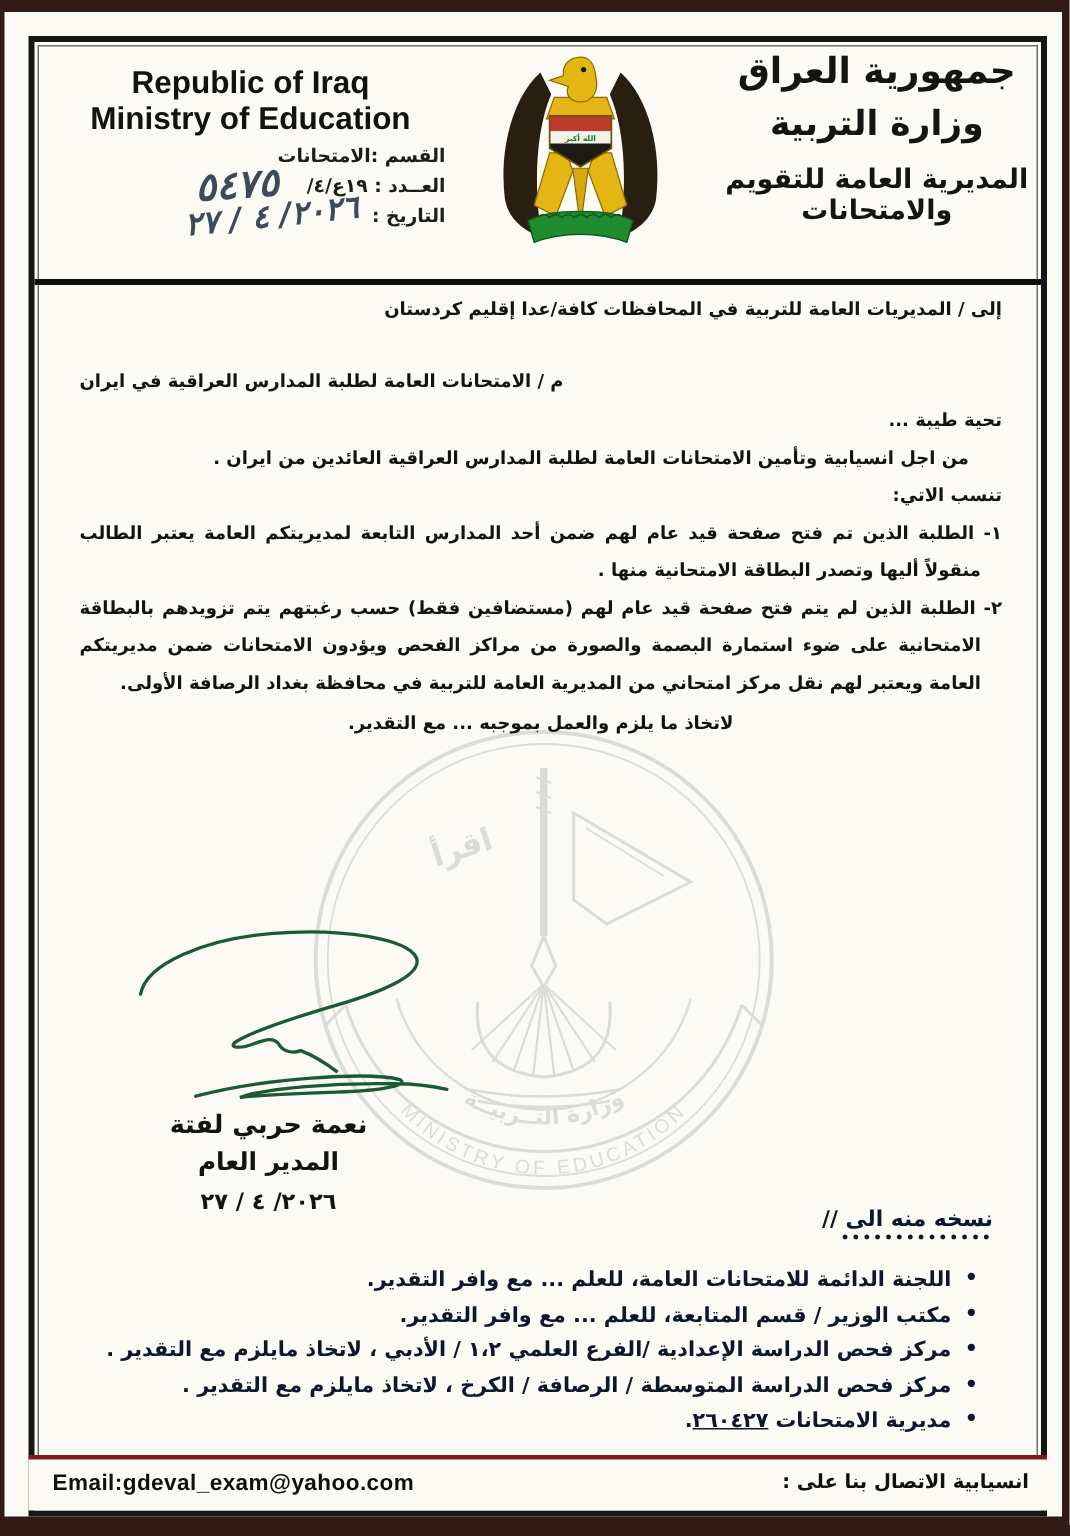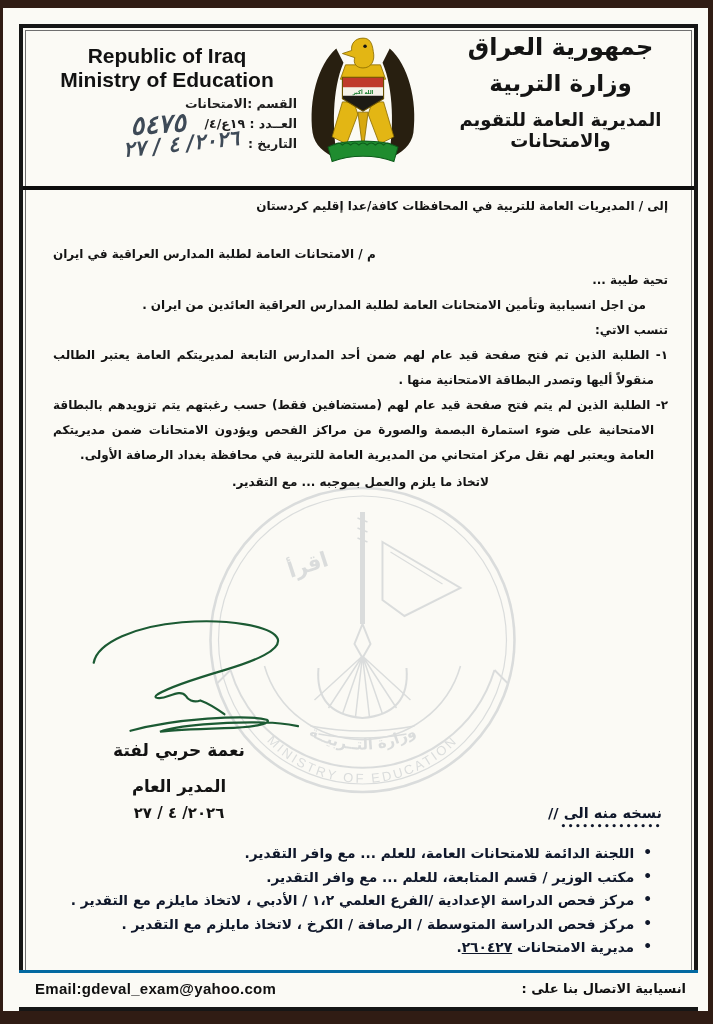--- a/index.html
+++ b/index.html
@@ -7,21 +7,21 @@
     position:relative;width:713px;height:1024px;overflow:hidden;
     background:#301c14;font-family:"DejaVu Sans",sans-serif;
   }
   .paper{position:absolute;top:8px;left:3px;right:5px;bottom:13px;background:#fbfaf5;}
   .frame{
     position:absolute;top:16px;left:16px;right:10px;bottom:0;
     border:4px solid #161616;
     box-shadow:inset 0 0 0 2px #fbfaf5, inset 0 0 0 3px #6f6f6f;
   }
   
-  .header{position:absolute;top:0;left:0;right:0;height:158px;border-bottom:4px solid #0d0d0d;display:flex;z-index:3;}
+  .header{position:absolute;top:0;left:0;right:0;height:158px;border-bottom:4px solid #0d0d0d;display:flex;z-index:3;gap:24px;}
   .h-left{width:268px;padding:16px 0 0 10px;text-align:center;flex:none;}
   .h-en{font-family:"Liberation Sans",sans-serif;font-weight:bold;font-size:21px;line-height:1.13;color:#121212;}
   .fields{direction:rtl;margin-top:3px;padding-right:4px;text-align:right;font-weight:bold;font-size:12.5px;color:#1d1d1d;}
   .frow{display:flex;align-items:center;gap:5px;line-height:20px;}
   .flabel{white-space:nowrap;}
   .hand{font-style:italic;color:#3e4a57;font-weight:bold;}
   .hand-num{font-size:26px;letter-spacing:3px;transform:rotate(-4deg);margin-right:14px;}
   .hand-date{font-size:21px;letter-spacing:4px;transform:rotate(-6deg);margin-right:4px;}
   .h-emblem{width:126px;flex:none;padding-top:6px;}
   .h-right{flex:1;direction:rtl;text-align:center;padding-top:5px;font-weight:bold;color:#141414;}
@@ -38,31 +38,31 @@
   .intro{text-align:justify;text-align-last:right;text-indent:22px;}
   .clause{text-align:justify;text-align-last:right;padding-right:14px;text-indent:-14px;}
   .closing{text-align:center;margin-top:2px;}
   
   .wm{position:absolute;top:438px;left:50%;transform:translateX(-49%);width:348px;height:348px;z-index:0;opacity:.32;pointer-events:none;}
   
   .sig{position:absolute;top:552px;left:0;width:360px;height:256px;z-index:4;}
   .scribble{position:absolute;left:42px;top:22px;width:258px;height:138px;}
   .sig-names{position:absolute;left:58px;top:160px;width:196px;text-align:center;direction:rtl;font-weight:bold;color:#131313;}
   .sig-name{font-size:17px;}
-  .sig-title{font-size:16.5px;margin-top:17px;}
+  .sig-title{font-size:16.5px;margin-top:5px;}
   .sig-date{font-size:15px;margin-top:8px;letter-spacing:2px;}
   
   .copies{position:absolute;top:776px;right:32px;left:20px;direction:rtl;text-align:right;font-weight:bold;color:#0f172a;z-index:2;}
   .c-head{font-size:14.5px;line-height:18px;}
   .c-dots{font-size:9px;letter-spacing:1.5px;line-height:8px;}
   .c-list{list-style:none;margin:12px 0 0;padding:0 10px 0 0;font-size:13.8px;line-height:23.5px;}
   .blt{display:inline-block;margin-left:9px;transform:translateY(-1px);}
   .uline{text-decoration:underline;}
   
-  .footer{position:absolute;left:-4px;right:-4px;bottom:0;height:34px;border-top:3px solid #0369a1;background:#fbfaf5;z-index:5;}
+  .footer{position:absolute;left:-4px;right:-4px;bottom:0;height:34px;border-top:3px solid #7f1d1d;background:#fbfaf5;z-index:5;}
   .email{position:absolute;left:16px;top:7px;font-family:"Liberation Sans",sans-serif;font-weight:bold;font-size:15px;color:#101010;letter-spacing:.3px;}
   .contact{position:absolute;right:12px;top:8px;direction:rtl;font-weight:bold;font-size:13px;color:#101010;}
 </style>
 </head>
 <body>
 
 <div class="paper">
   <div class="frame">
 
     <svg class="wm" viewBox="-174 -174 348 348">

